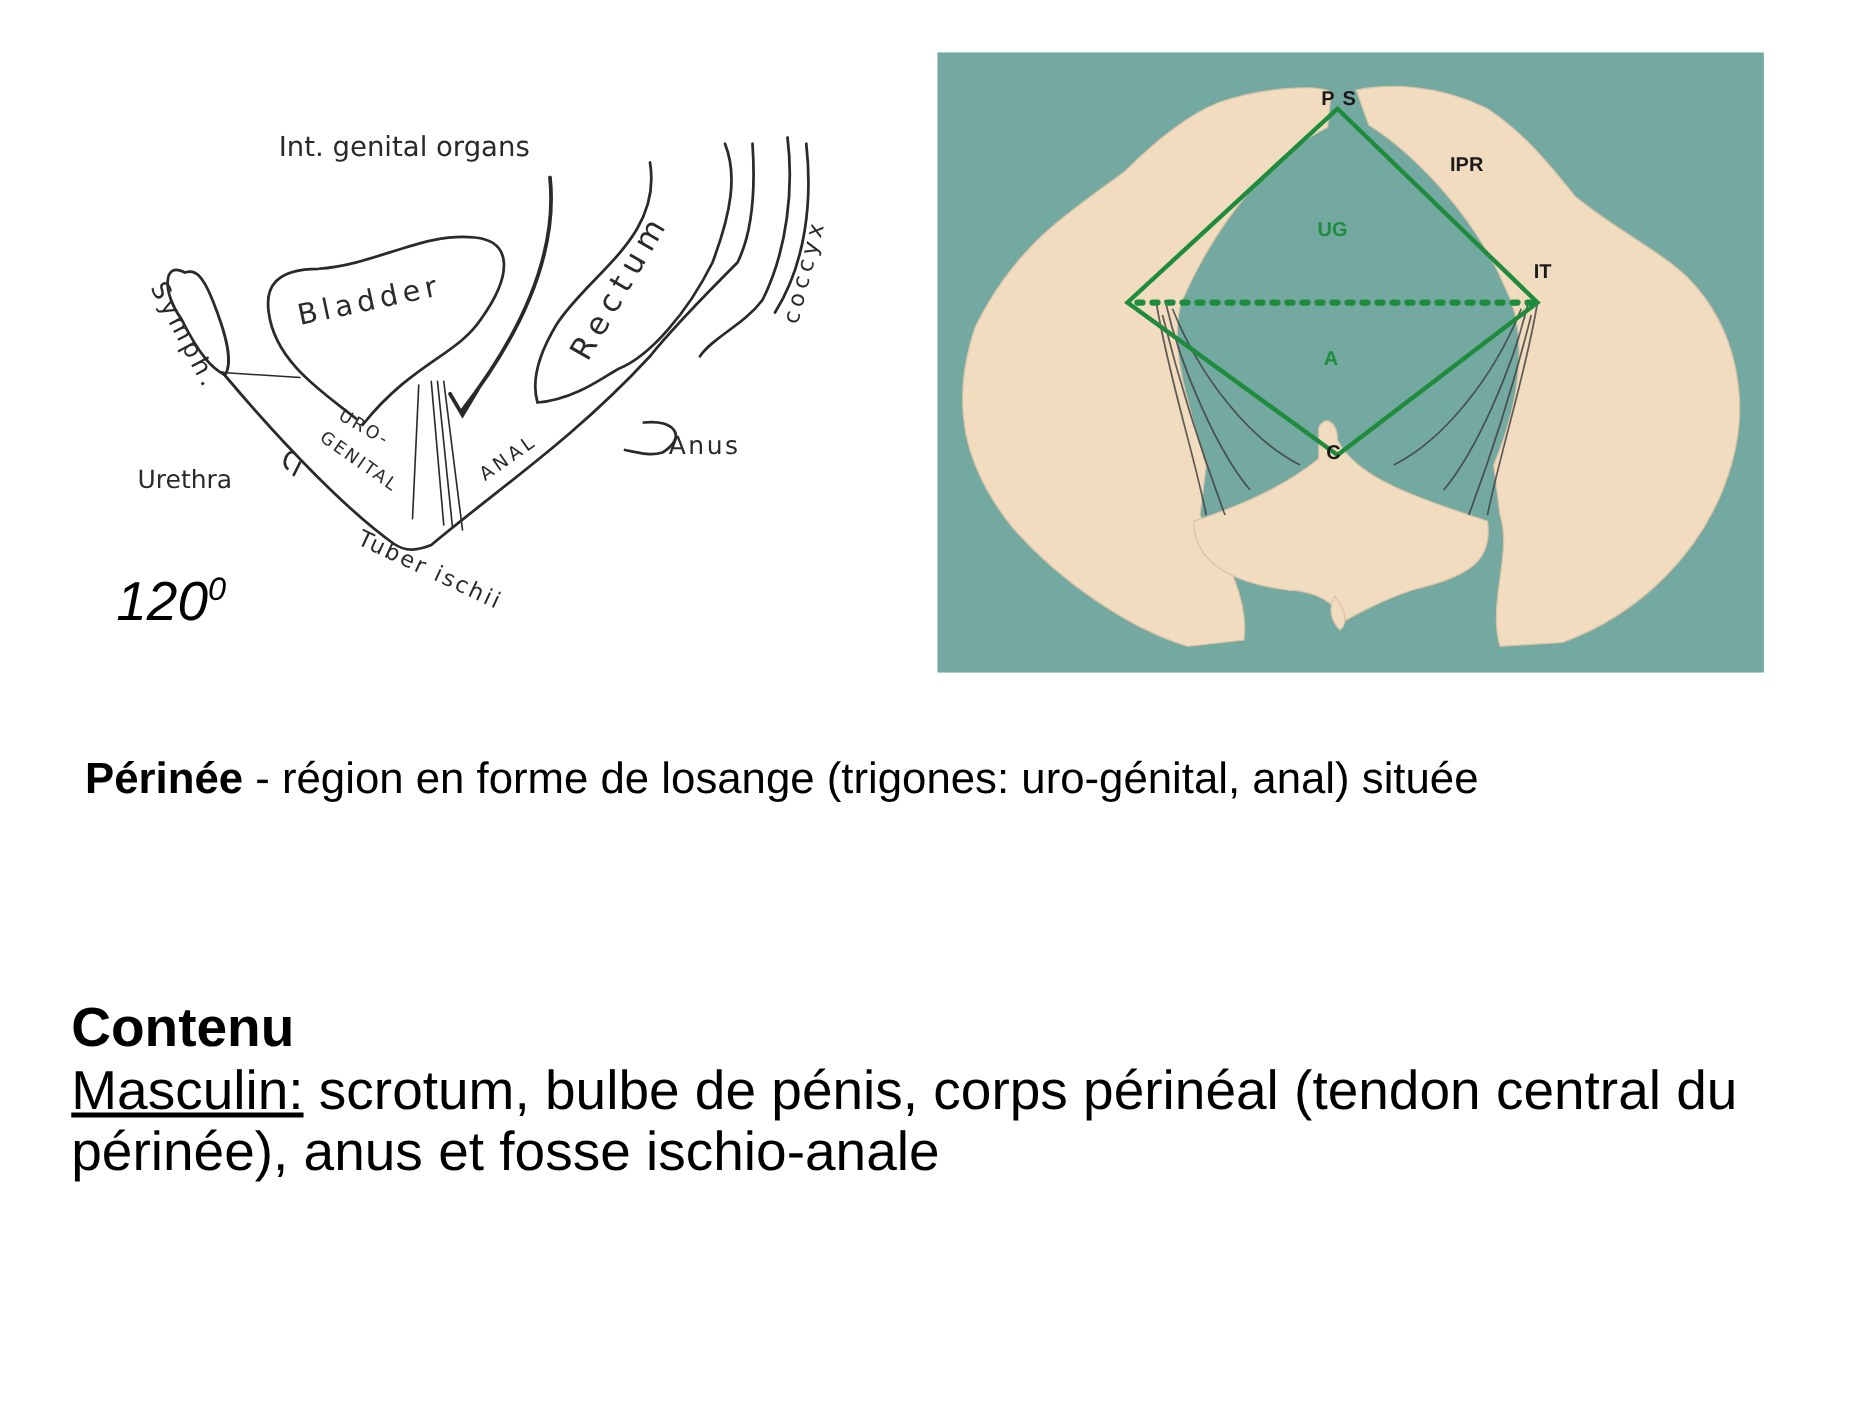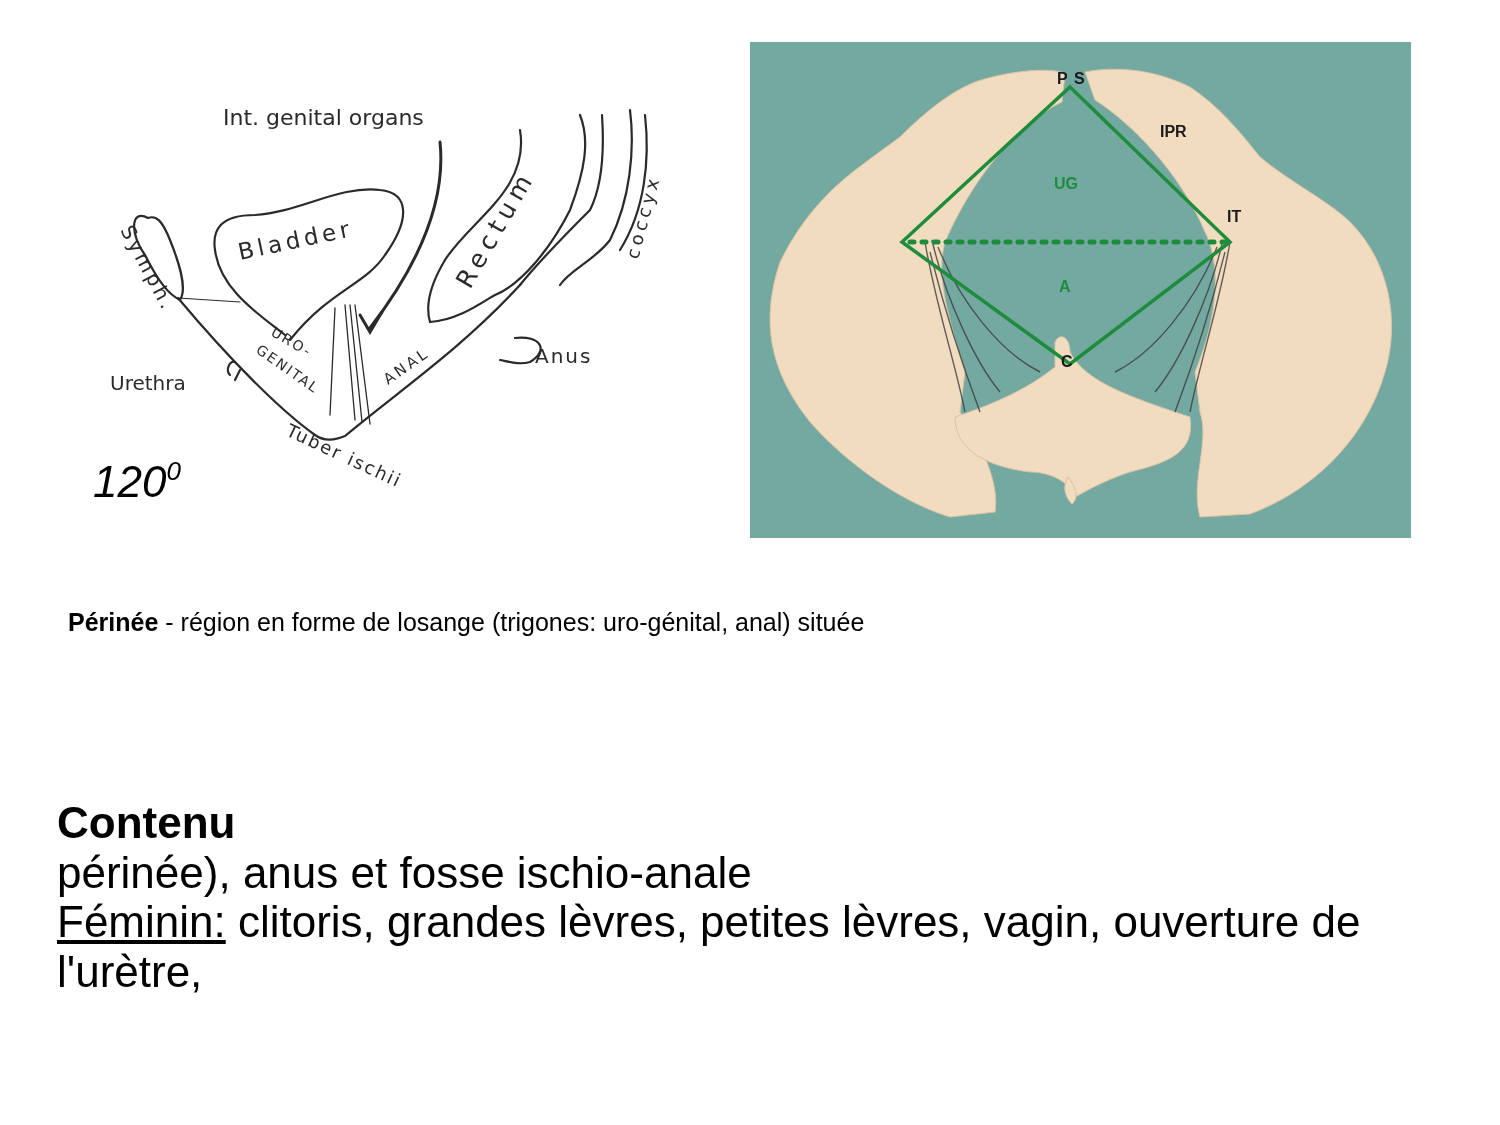--- a/index.html
+++ b/index.html
@@ -6,21 +6,21 @@
     body { width: 1500px; height: 1125px; position: relative; overflow: hidden;
            font-family: "Liberation Sans", sans-serif; color: #000; }
     .sketch { position: absolute; left: 90px; top: 90px; width: 620px; height: 400px; }
     .sketch svg { width: 100%; height: 100%; }
     .sketch text { font-family: "DejaVu Sans", sans-serif; fill: #2a2a2a; }
     .angle-label { position: absolute; left: 93px; top: 460px; font-size: 44px; line-height: 1; font-style: italic; }
     .angle-label sup { font-size: 26px; vertical-align: top; position: relative; top: -2px; }
     .photo { position: absolute; left: 750px; top: 42px; width: 661px; height: 496px; background: #74a9a1; overflow: hidden; }
     .photo svg { width: 100%; height: 100%; display: block; }
     .photo text { font-family: "Liberation Sans", sans-serif; font-weight: bold; }
-    .definition { position: absolute; left: 68px; top: 598px; width: 1380px; font-size: 25px; line-height: 49px; }
+    .definition { position: absolute; left: 68px; top: 598px; width: 1380px; font-size: 35px; line-height: 49px; }
     .definition b { font-weight: bold; }
     .contents { position: absolute; left: 57px; top: 798px; width: 1420px; font-size: 44px; line-height: 49.5px; }
     .contents .heading { font-weight: bold; }
     .contents u { text-decoration: underline; text-underline-offset: 3px; }
   </style>
 </head>
 <body>
 
 <div class="sketch">
   <svg viewBox="0 0 620 400" xmlns="http://www.w3.org/2000/svg">
@@ -101,15 +101,15 @@
     <text x="311" y="325" font-size="16" fill="#1a1a1a">C</text>
   </svg>
 </div>
 
 <div class="definition">
   <div><b>Périnée</b><span> - région en forme de losange (trigones: uro-génital, anal) située</span></div>
 </div>
 
 <div class="contents">
   <div class="heading">Contenu</div>
+  <div><u>Masculin:</u><span> scrotum, bulbe de pénis, corps périnéal (tendon central du</span></div>
   <div>périnée), anus et fosse ischio-anale</div>
-  <div><u>Féminin:</u><span> clitoris, grandes lèvres, petites lèvres, vagin, ouverture de l'urètre,</span></div>
 </div>
 
 </body></html>

